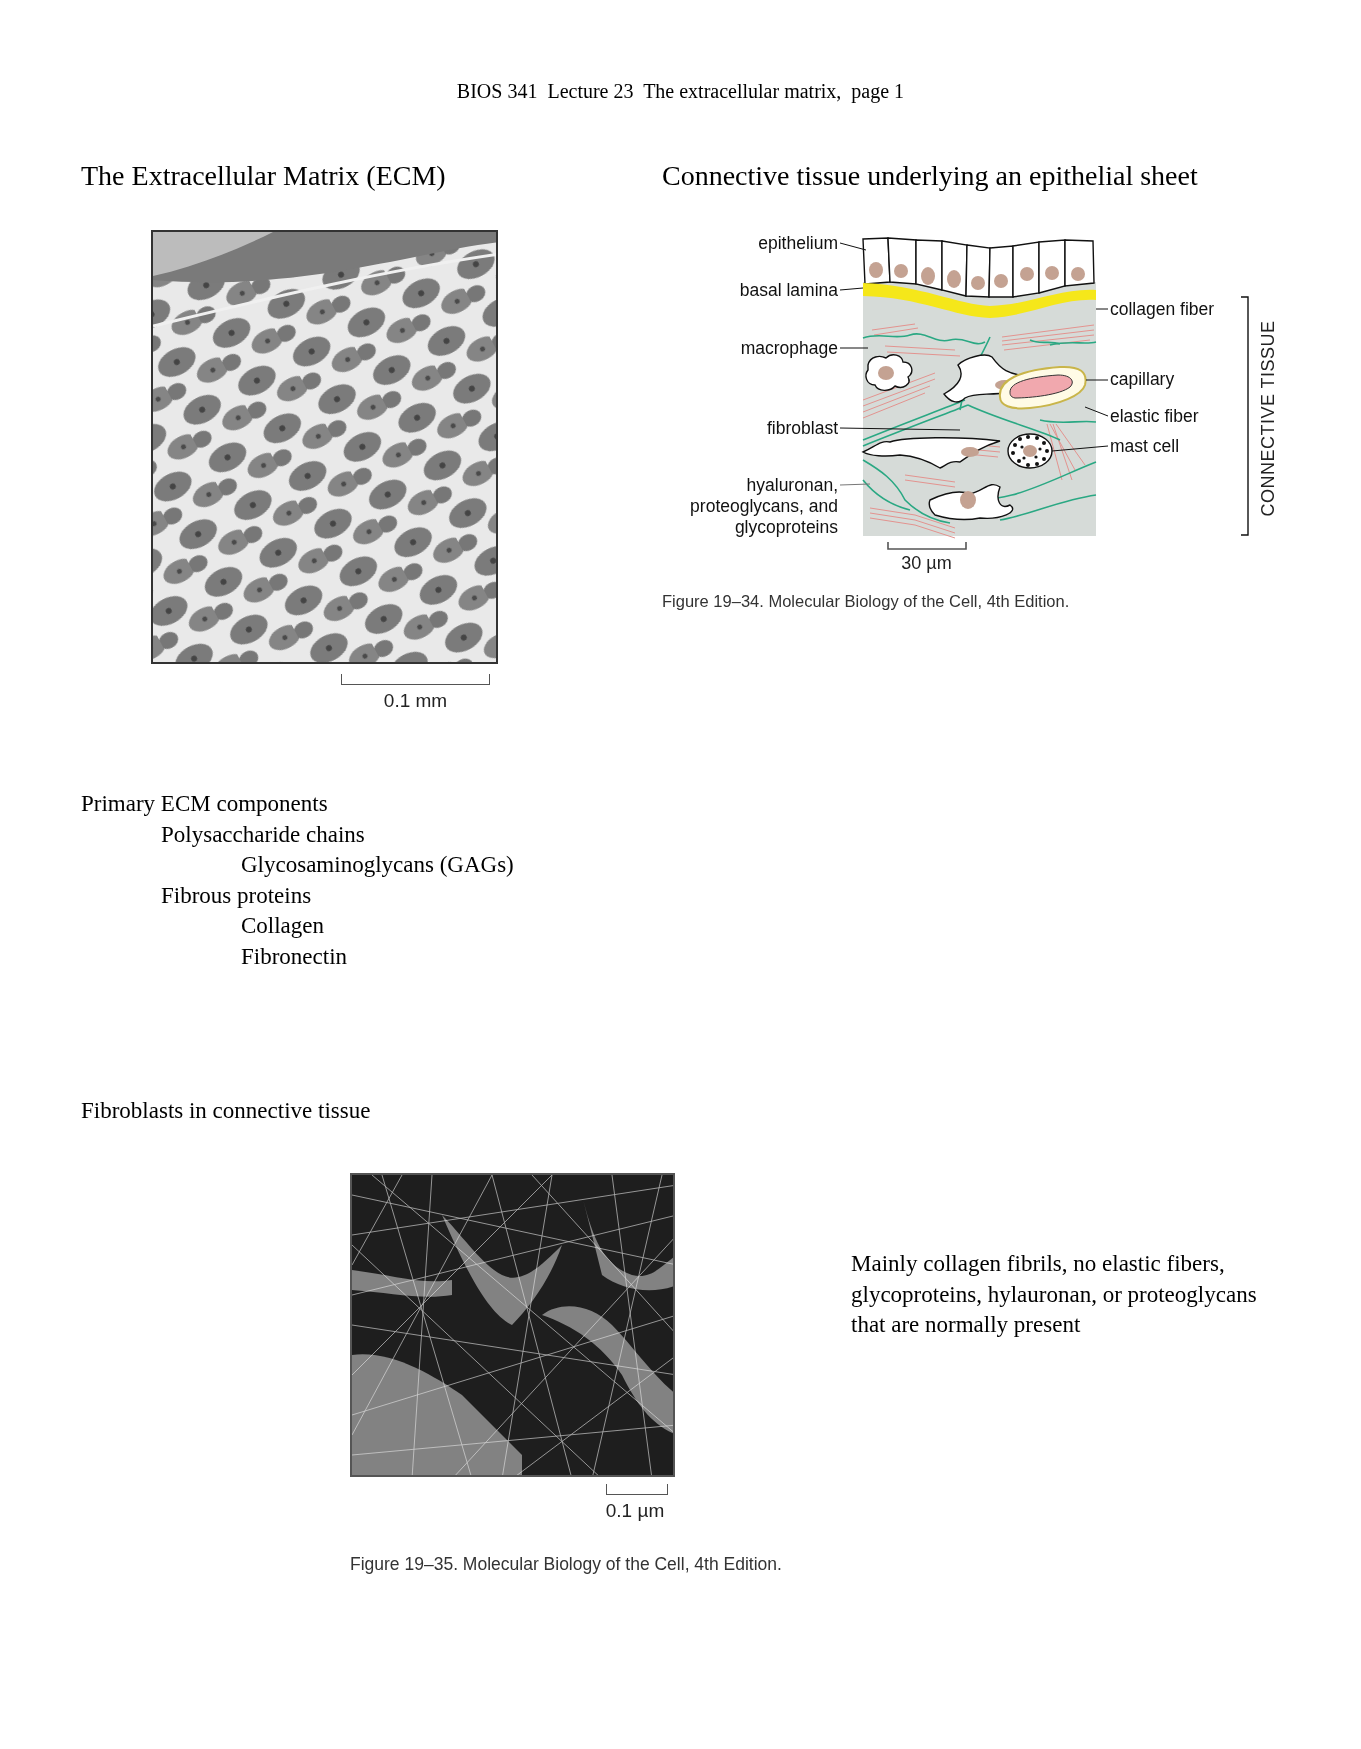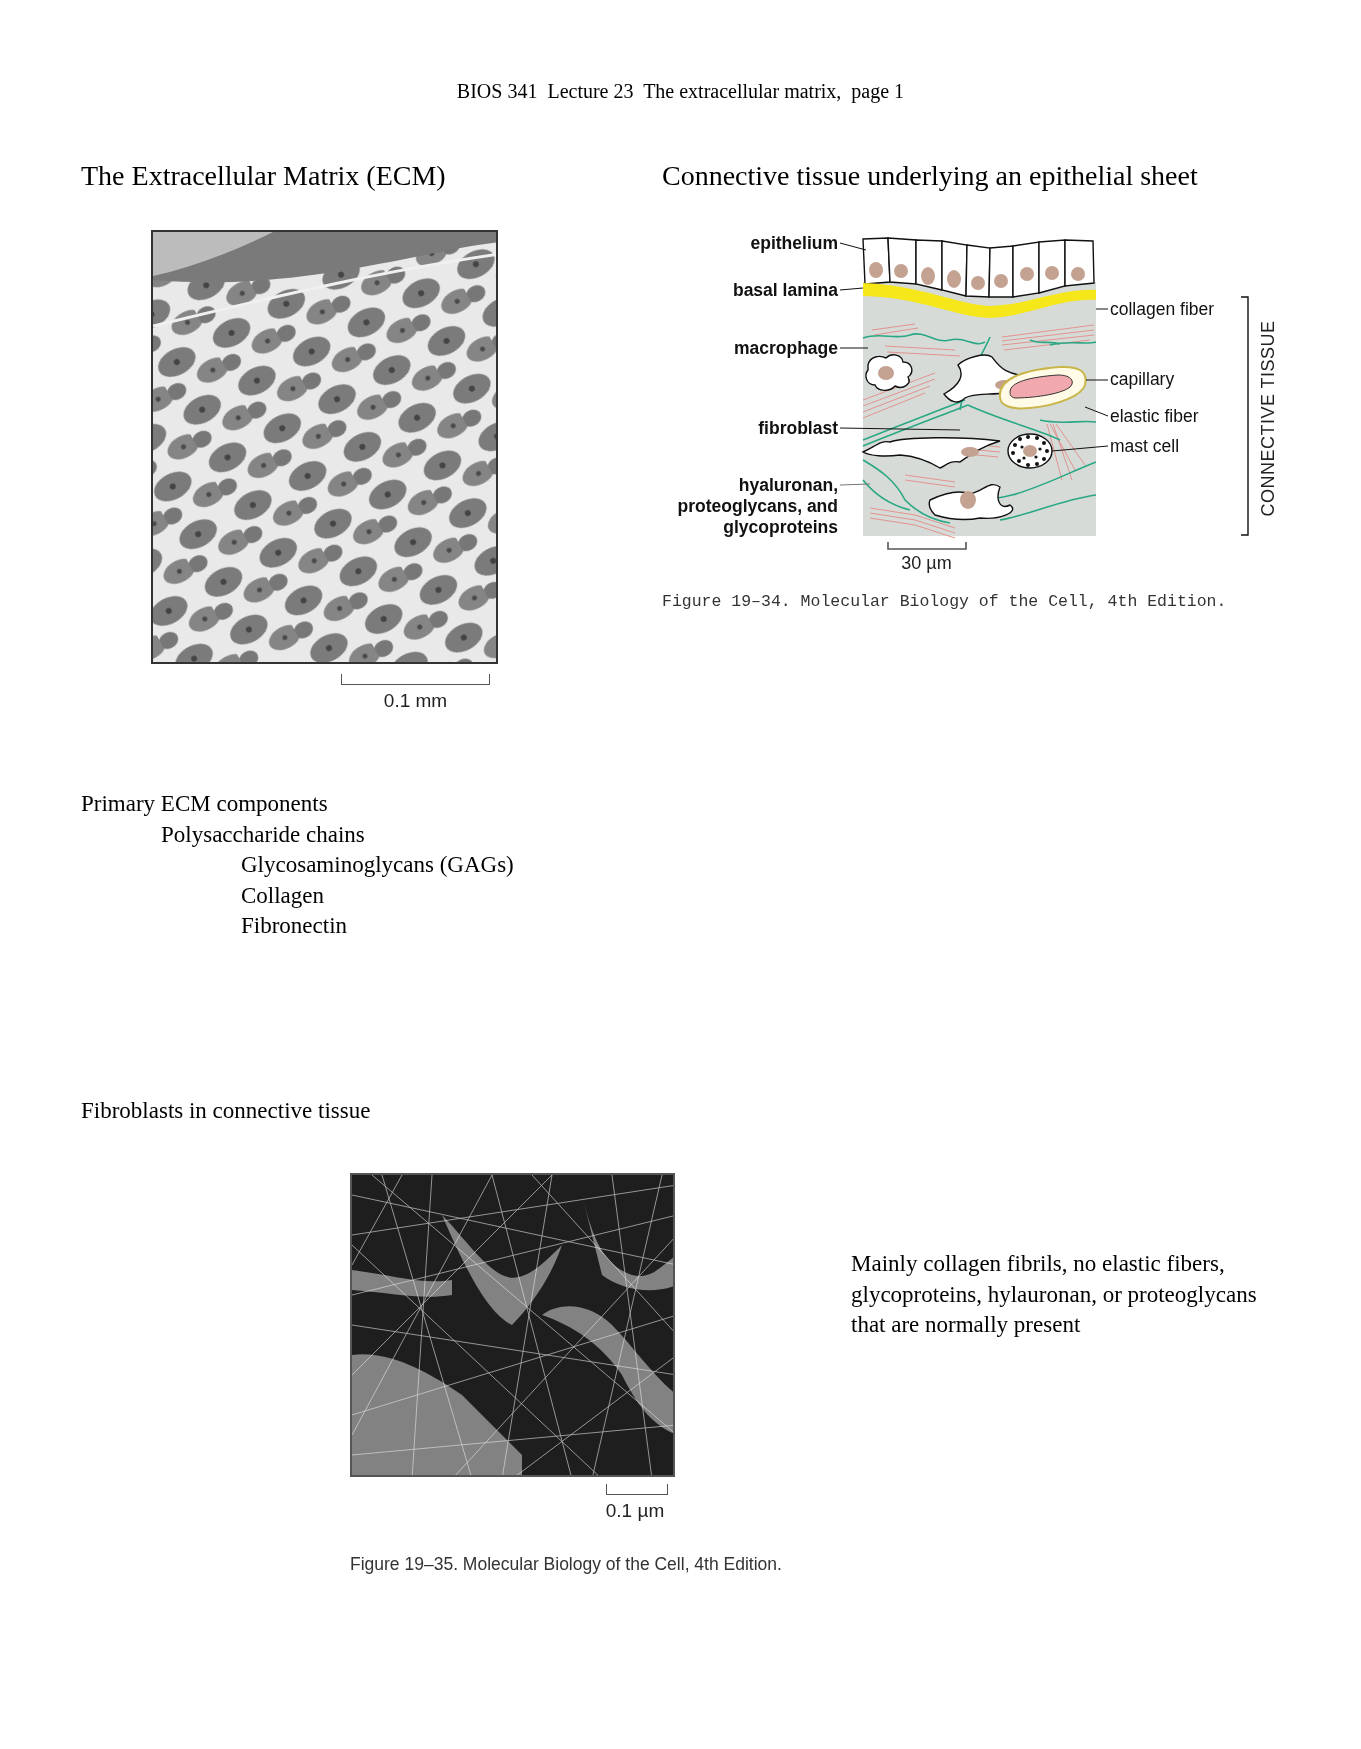--- a/index.html
+++ b/index.html
@@ -9,21 +9,21 @@
   .serif { font-family: "Liberation Serif", "DejaVu Serif", serif; }
   .sans { font-family: "Liberation Sans", "DejaVu Sans", sans-serif; }
   .page-header { top: 80px; left: 0; width: 1361px; text-align: center; font-size: 20px; white-space: pre; }
   .h2 { font-size: 28px; white-space: nowrap; }
   .micro { border: 2px solid #333; box-sizing: border-box; overflow: hidden; }
   .scalebar { border: 1.5px solid #555; border-top: none; height: 11px; box-sizing: border-box; }
   .scale-label { font-size: 19px; color: #222; text-align: center; }
   .caption { font-size: 16.5px; color: #333; white-space: nowrap; }
   .outline { font-size: 23px; line-height: 30.6px; white-space: nowrap; }
   .lbl { font-size: 17.5px; color: #111; white-space: nowrap; line-height: 21px; }
-  .lbl.right-al { text-align: right; font-weight: bold; }
+  .lbl.right-al { text-align: right; }
   .side-text { font-size: 23px; line-height: 30.5px; }
   .vtext { font-size: 18px; color: #222; letter-spacing: 0.5px; transform: rotate(-90deg); transform-origin: center center; white-space: nowrap; }
 </style>
 </head>
 <body>
 
 <div class="abs page-header serif">BIOS 341  Lecture 23  The extracellular matrix,  page 1</div>
 
 <div class="abs h2 serif" style="left:81px; top:160px;">The Extracellular Matrix (ECM)</div>
 
@@ -183,26 +183,27 @@
   <div class="abs lbl sans" style="left:470px; top:74px;">collagen fiber</div>
   <div class="abs lbl sans" style="left:470px; top:144px;">capillary</div>
   <div class="abs lbl sans" style="left:470px; top:181px;">elastic fiber</div>
   <div class="abs lbl sans" style="left:470px; top:211px;">mast cell</div>
 
   <div class="abs vtext sans" style="left:528px; top:183px; width:200px; text-align:center;">CONNECTIVE TISSUE</div>
 
   <div class="abs scale-label sans" style="left:247px; top:328px; width:79px; font-size:18px;">30 µm</div>
 </div>
 
-<div class="abs caption sans" style="left:662px; top:592px;font-family:Liberation Mono, monospace;">Figure 19–34. Molecular Biology of the Cell, 4th Edition.</div>
+<div class="abs caption sans" style="left:662px; top:592px;">Figure 19–34. Molecular Biology of the Cell, 4th Edition.</div>
 
 <div class="abs outline serif" style="left:81px; top:789px;">
   <div>Primary ECM components</div>
   <div style="padding-left:80px;">Polysaccharide chains</div>
   <div style="padding-left:160px;">Glycosaminoglycans (GAGs)</div>
+  <div style="padding-left:80px;">Fibrous proteins</div>
   <div style="padding-left:160px;">Collagen</div>
   <div style="padding-left:160px;">Fibronectin</div>
 </div>
 
 <div class="abs outline serif" style="left:81px; top:1096px;">Fibroblasts in connective tissue</div>
 
 <div class="abs micro" style="left:350px; top:1173px; width:325px; height:304px; background:#2a2a2a; border-color:#555;">
   <svg width="325" height="304" viewBox="0 0 325 304">
     <rect width="325" height="304" fill="#1e1e1e"></rect>
     <g fill="#8d8d8d" opacity="0.9">

